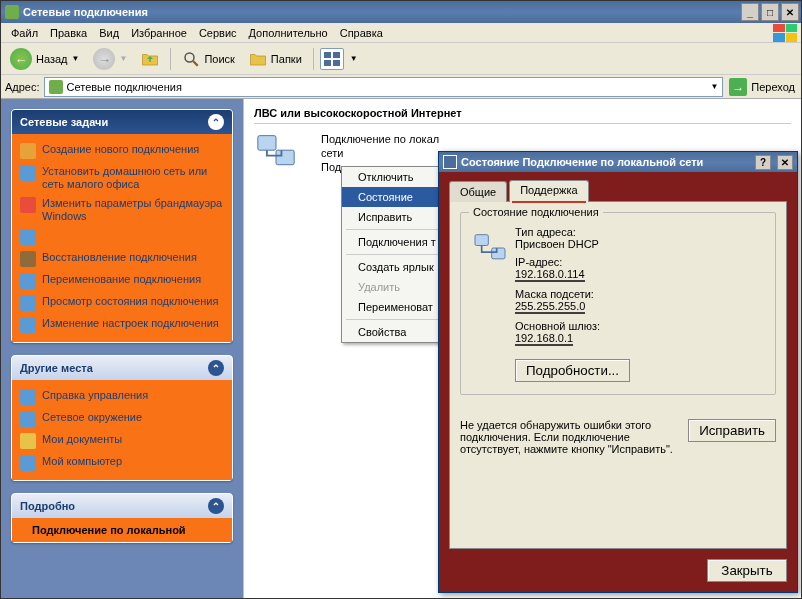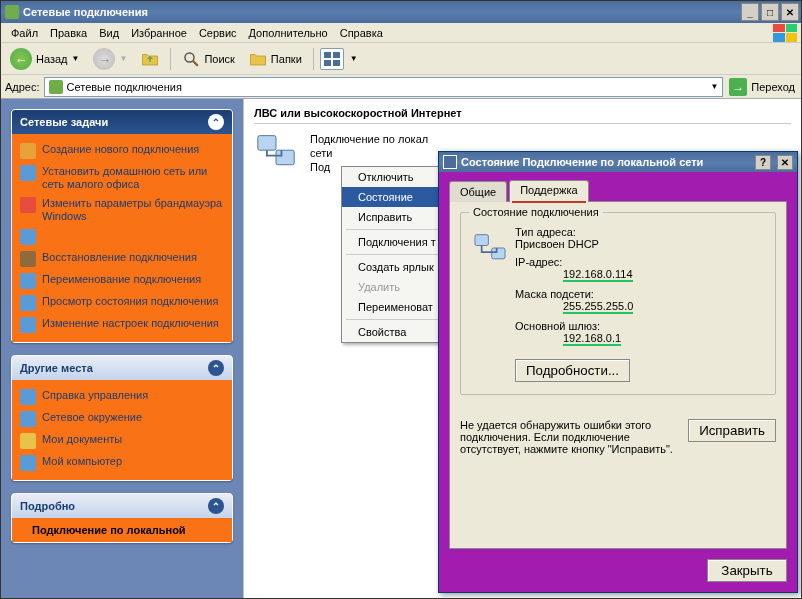--- a/index.html
+++ b/index.html
@@ -44,51 +44,51 @@
 .panel-head.light { background:linear-gradient(#e9edf5,#c4d3ec); color:#1c3d71;}
 .panel-head .chev { width:16px;height:16px;border-radius:50%;background:#fff;color:#2b5490;display:flex;align-items:center;justify-content:center;font-size:10px;font-weight:bold;}
 .panel-head.light .chev{background:#2b5490;color:#fff;}
 .panel-body { background:#f97316; padding:6px 8px;}
 .task { display:flex; align-items:flex-start; gap:6px; padding:3px 0; color:#1c3d71; cursor:pointer;}
 .task .ticon2 { width:16px;height:16px; flex:none; border-radius:2px; display:flex;align-items:center;justify-content:center;font-size:10px;}
 .task span.lbl { line-height:13px; }
 
 .content { flex:1; background:#fff; position:relative; padding:6px 10px; border-left:1px solid #c0c0c0;}
 .secthead { font-weight:bold; color:#000; padding:2px 0 4px; border-bottom:1px solid #ccc;}
-.conncard { display:flex; gap:12px; margin-top:8px;}
+.conncard { display:flex; gap:23px; margin-top:8px;}
 .conncard .ci { width:44px;height:40px;}
 .conncard .ci svg{width:100%;height:100%;}
 .conncard .ct { color:#000; line-height:14px;}
 
 
 .ctxmenu { position:absolute; left:340px; top:165px; width:120px; background:#f5f5f2; border:1px solid #888; box-shadow:2px 2px 3px rgba(0,0,0,0.3); z-index:5;}
 .ctxmenu .mi { padding:4px 16px; cursor:pointer; }
 .ctxmenu .mi.sel { background:#2b5aa0; color:#fff;}
 .ctxmenu .mi.dis { color:#999; }
 .ctxmenu hr { margin:2px 4px; border:none; border-top:1px solid #ccc;}
 
 
-.dialog { position:absolute; left:437px; top:150px; width:360px; height:442px; background:#a21caf; border:1px solid #003c74; box-shadow:2px 2px 6px rgba(0,0,0,0.4); z-index:10; display:flex; flex-direction:column;}
+.dialog { position:absolute; left:437px; top:150px; width:360px; height:442px; background:#7f1d1d; border:1px solid #003c74; box-shadow:2px 2px 6px rgba(0,0,0,0.4); z-index:10; display:flex; flex-direction:column;}
 .dialog .dtitle { height:22px; background:linear-gradient(#4a6d9b,#5a7db0,#4a6d9b); color:#fff; font-weight:bold; display:flex; align-items:center; padding:0 4px; gap:4px;}
 .dialog .dtitle .dicon{width:14px;height:14px;background:#4a6d9b;border:1px solid #fff;}
 .dialog .dtitle .sp{flex:1;}
 .dialog .dtitle .dbtn{width:16px;height:15px;background:#d4d0c8;border:1px solid #888;color:#000;font-size:10px;display:flex;align-items:center;justify-content:center;margin-left:2px;cursor:pointer;}
 .dialog .dbody { flex:1; padding:8px 10px 6px; position:relative;}
 .tabs { display:flex; position:relative; z-index:2; margin-bottom:-1px;}
 .tab { padding:3px 10px 4px; background:#ece9d8; border:1px solid #888; border-bottom:none; margin-right:2px; cursor:pointer; border-radius:3px 3px 0 0;}
 .tab.inactive { background:#e0ddd0; padding-top:4px; margin-top:1px;}
 .tab.active { position:relative; }
 .tab.active.underline::after{content:"";position:absolute;left:2px;right:2px;bottom:-1px;height:2px;background:#c0392b;}
 .tabpage { border:1px solid #888; background:#ece9d8; padding:10px; height:348px; position:relative;}
 .group { border:1px solid #bbb; padding:10px 10px 12px; position:relative; border-radius:2px;}
 .group .glbl { position:absolute; top:-7px; left:8px; background:#ece9d8; padding:0 4px;}
 .kv { display:flex; align-items:flex-start; margin-left:44px; padding:3px 0;flex-direction:column;}
 .kv .k { width:120px;}
 .kv .v { color:#000;}
-.kv .v.under { border-bottom:2px solid #22c55e;margin-left:48px;}
+.kv .v.under { border-bottom:2px solid #404040;}
 .neticon { position:absolute; left:12px; top:20px; width:34px; height:30px;}
 .neticon svg{width:100%;height:100%;}
 .dbtn2 { min-width:80px; padding:3px 10px; background:#ece9d8; border:1px solid #888; cursor:pointer; box-shadow:inset 1px 1px #fff;}
 .noerr { display:flex; align-items:flex-start; margin-top:24px;}
 .noerr .txt { flex:1; color:#000;}
 .dfooter { display:flex; justify-content:flex-end; padding:4px 10px 10px;}
 </style>
 </head>
 <body>
 

